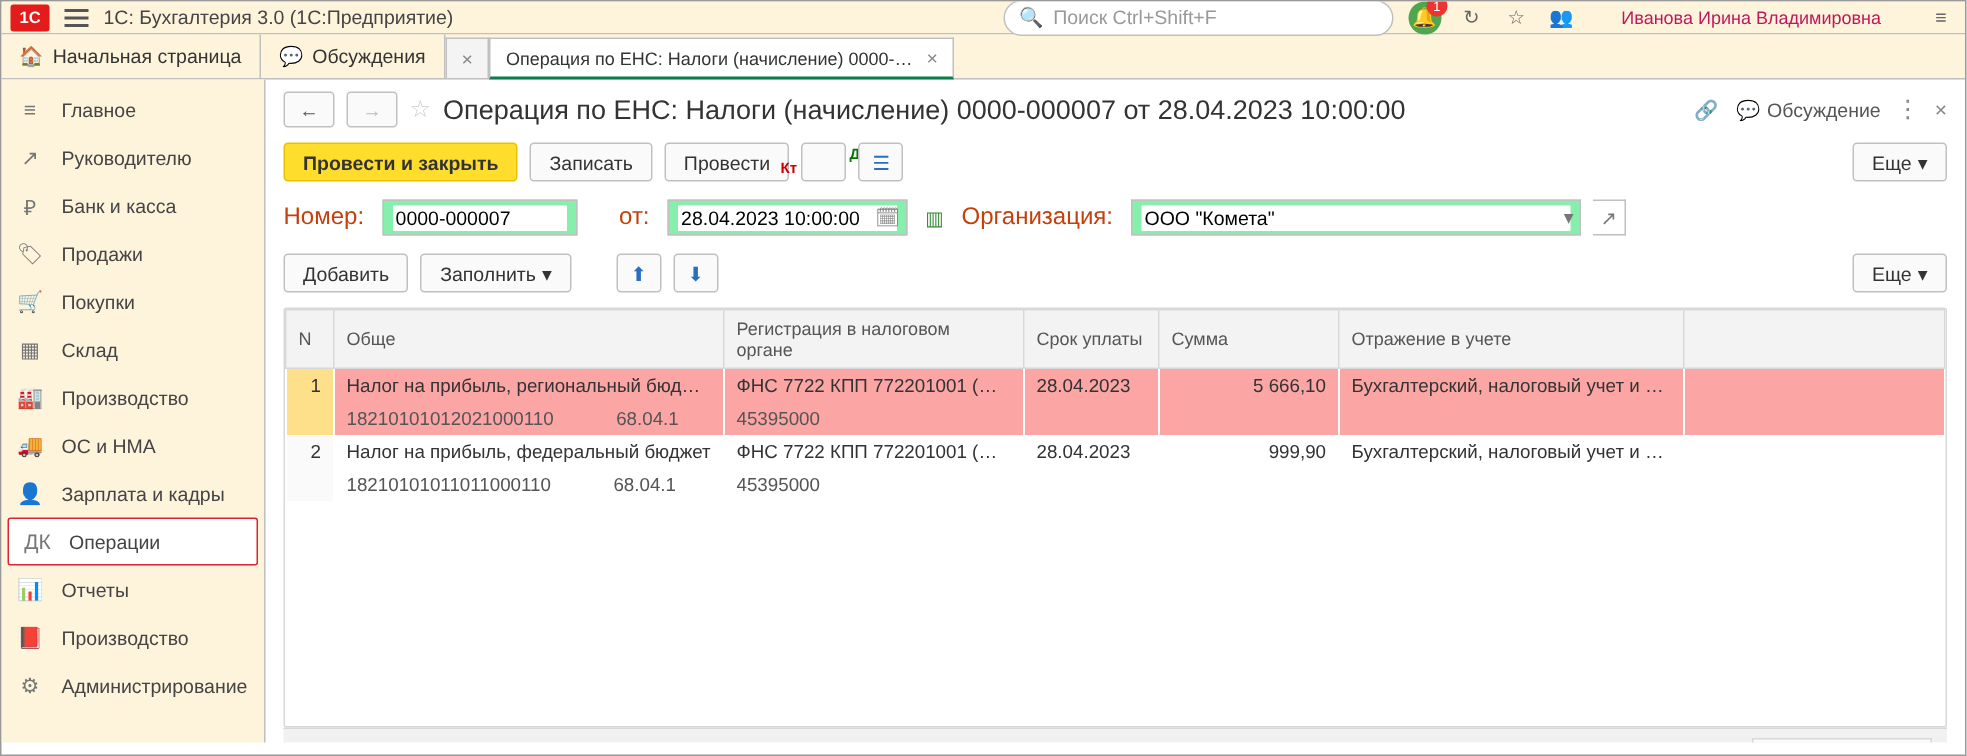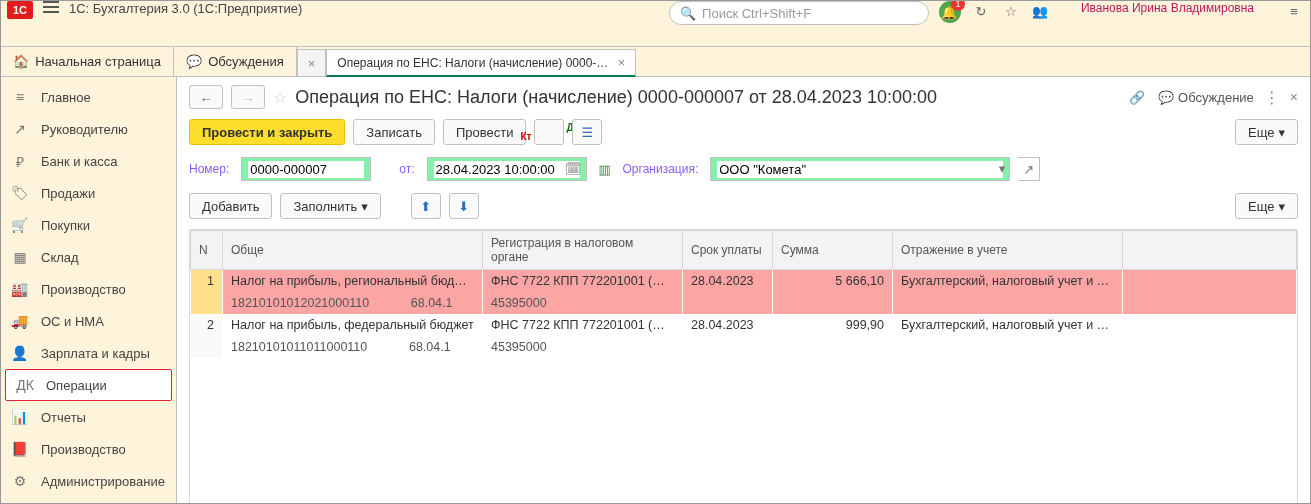--- a/index.html
+++ b/index.html
@@ -17,23 +17,23 @@
   html, body {
     margin:0; padding:0; width:1311px; height:504px;
     font-family: Arial, "Segoe UI", sans-serif;
     font-size:13px; color:var(--text);
     background:#fff; overflow:hidden;
   }
   body { border:1px solid #999; }
 
   
   .titlebar {
-    height:46px; background:var(--yellow-bg);
+    height:22px; background:var(--yellow-bg);
     border-bottom:1px solid var(--border);
-    display:flex; align-items:flex-start; gap:10px; padding:0 6px;
+    display:flex; align-items:center; gap:10px; padding:0 6px;
   }
   .logo1c {
     width:26px;height:18px;background:#e31b1b;color:#fff;
     font-weight:bold;font-size:11px;border-radius:2px;
     display:flex;align-items:center;justify-content:center;
   }
   .burger { width:16px;height:12px;border-top:2px solid #555;border-bottom:2px solid #555;position:relative; }
   .burger::before{content:"";position:absolute;top:3px;left:0;right:0;border-top:2px solid #555;}
   .title-text{font-size:13px;color:#444;}
   .titlebar-spacer{flex:1;}
@@ -102,21 +102,21 @@
 
   
   .toolbar{display:flex;align-items:center;gap:8px;margin:10px 0;}
   .btn{
     height:26px;padding:0 12px;border:1px solid var(--border);background:#fafafa;
     border-radius:3px;font-size:13px;display:flex;align-items:center;gap:4px;
   }
   .btn.primary{background:var(--yellow-btn);border-color:var(--yellow-btn-border);font-weight:bold;}
   .btn.icon-only{width:30px;padding:0;justify-content:center;}
   .toolbar-spacer{flex:1;}
-  .label{color:#8b5cf6;font-size:12px;padding-right:4px;}
+  .label{color:#c2410c;font-size:16px;padding-right:4px;}
   .field{
     height:24px;border:1px solid var(--border);background:#86efac;padding:0 6px;
     display:flex;align-items:center;
   }
   .field input{border:none;outline:none;font-size:13px;width:100%;}
   .date-field{width:160px;position:relative;}
   .date-field .cal{position:absolute;right:4px;top:3px;color:#777;}
   .org-field{width:300px;position:relative;}
   .org-field .dd{position:absolute;right:4px;top:3px;color:#777;}
   .open-ext{width:22px;height:24px;border:1px solid var(--border);border-left:none;

